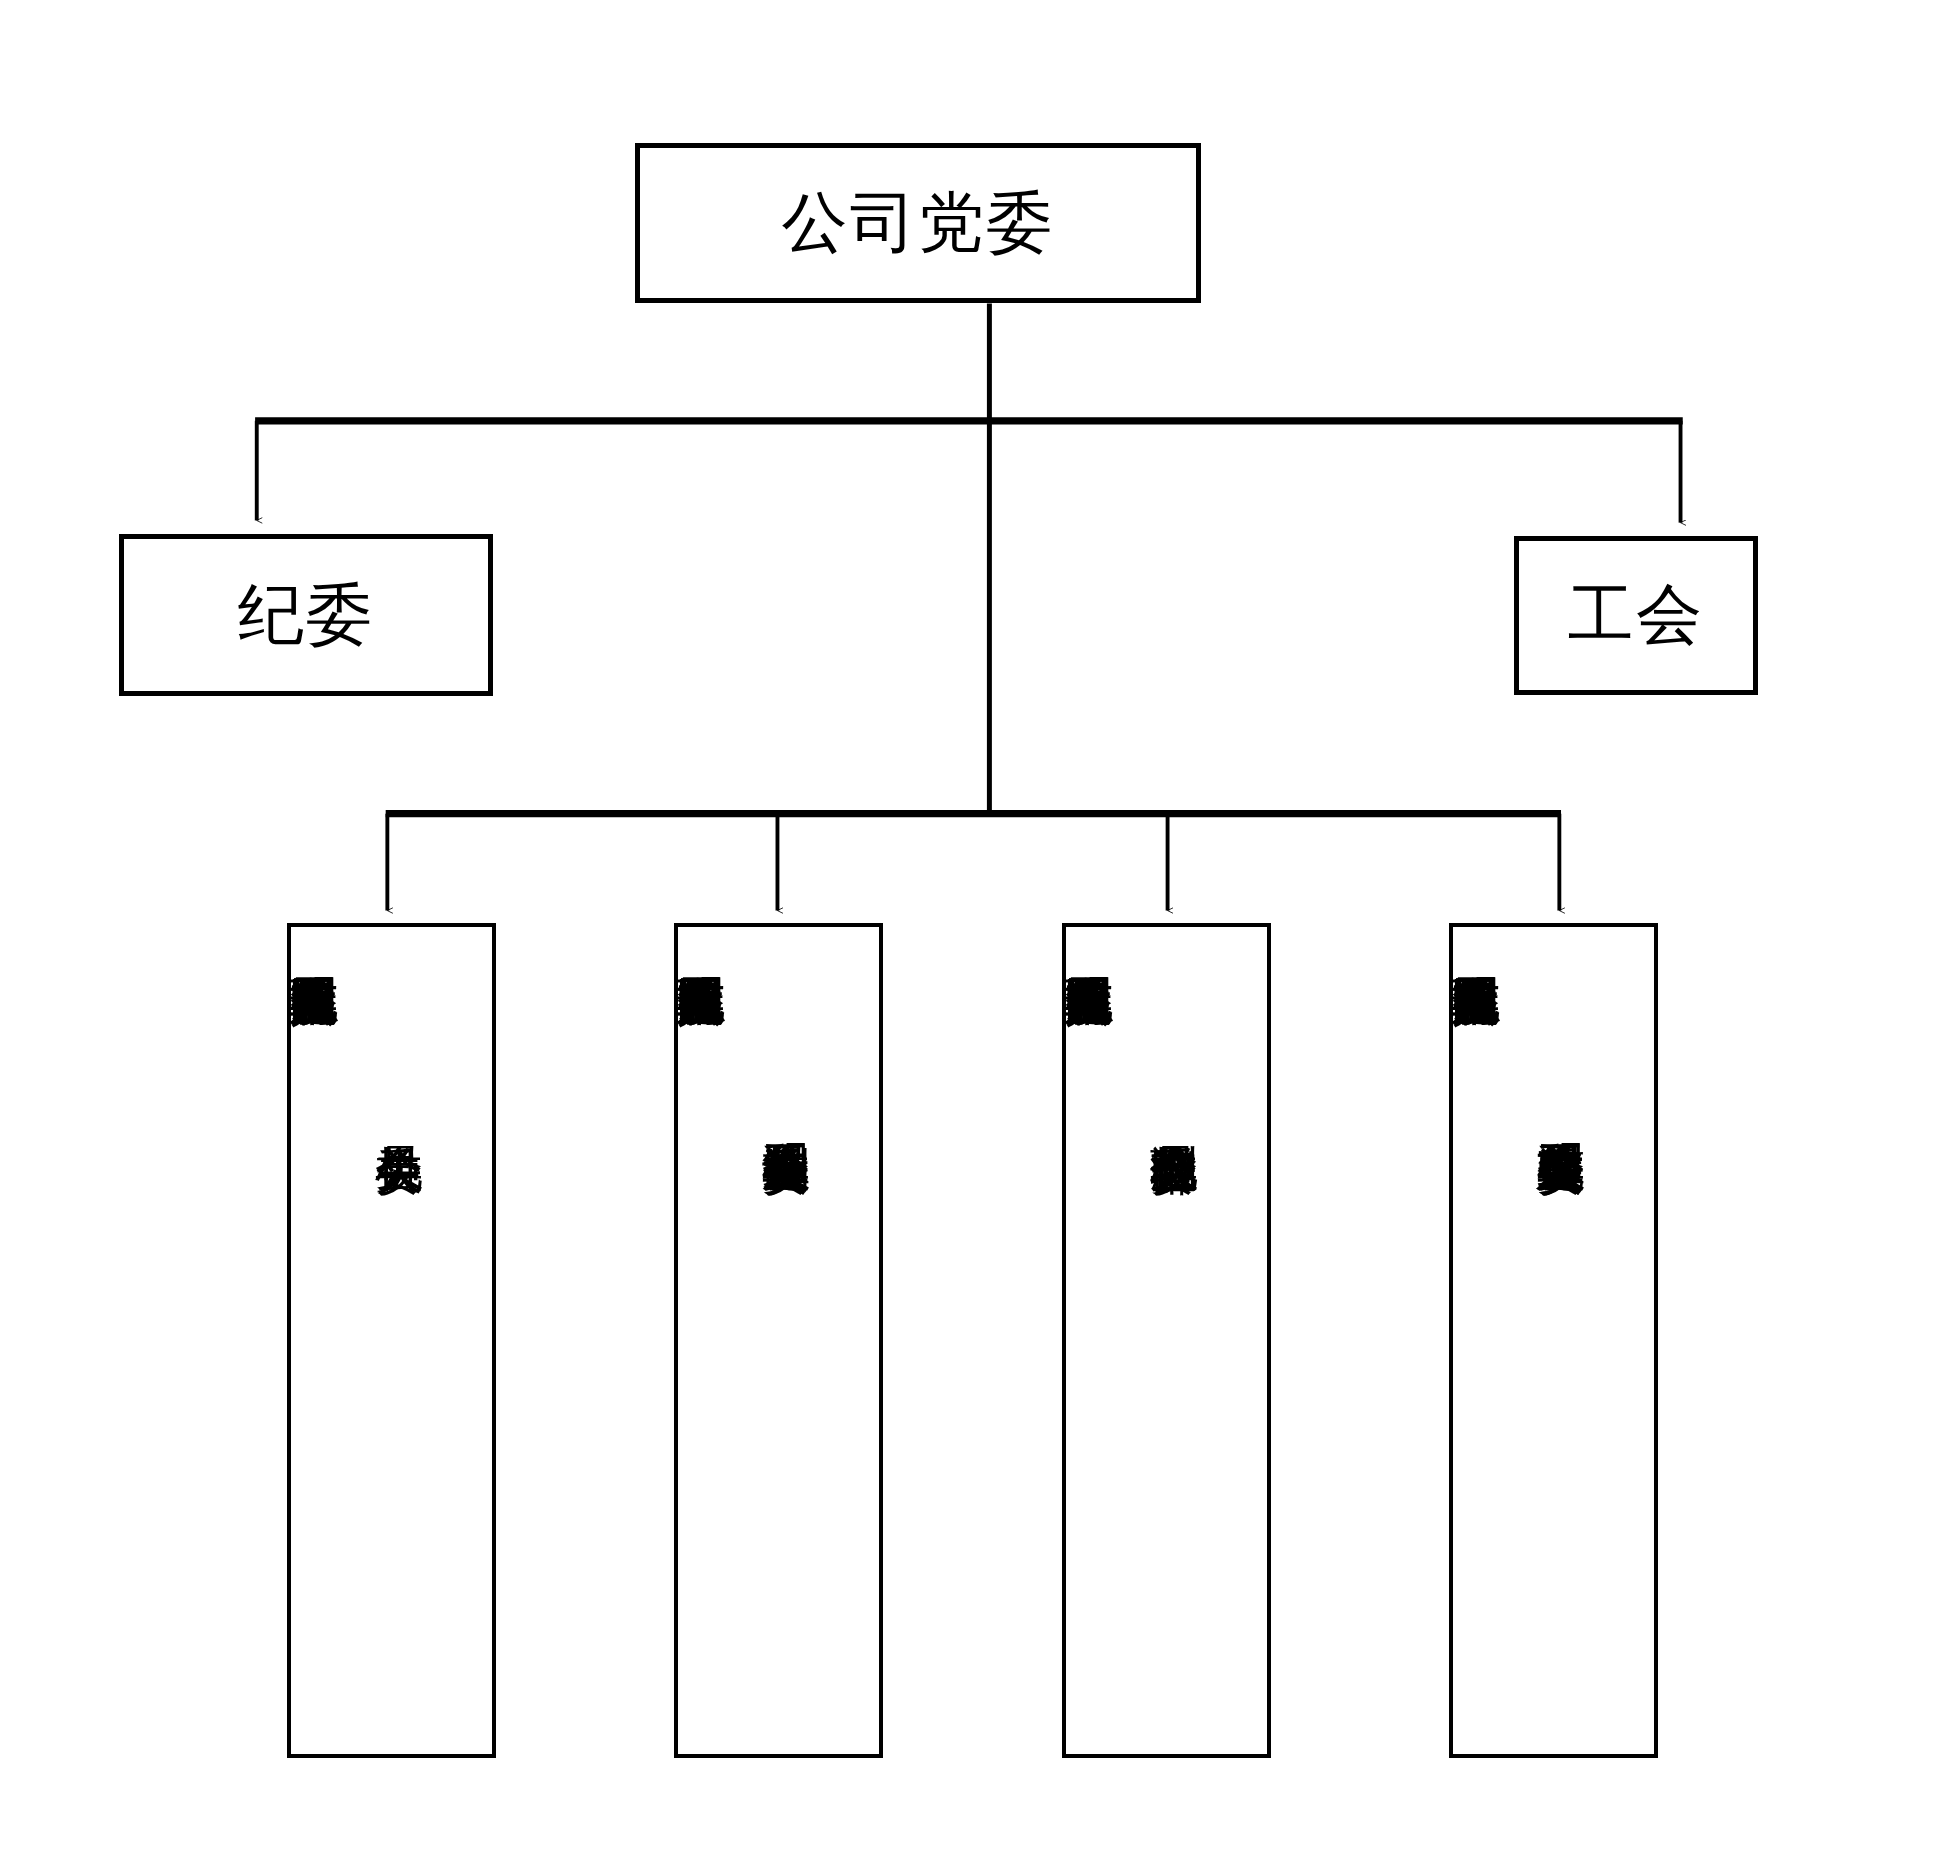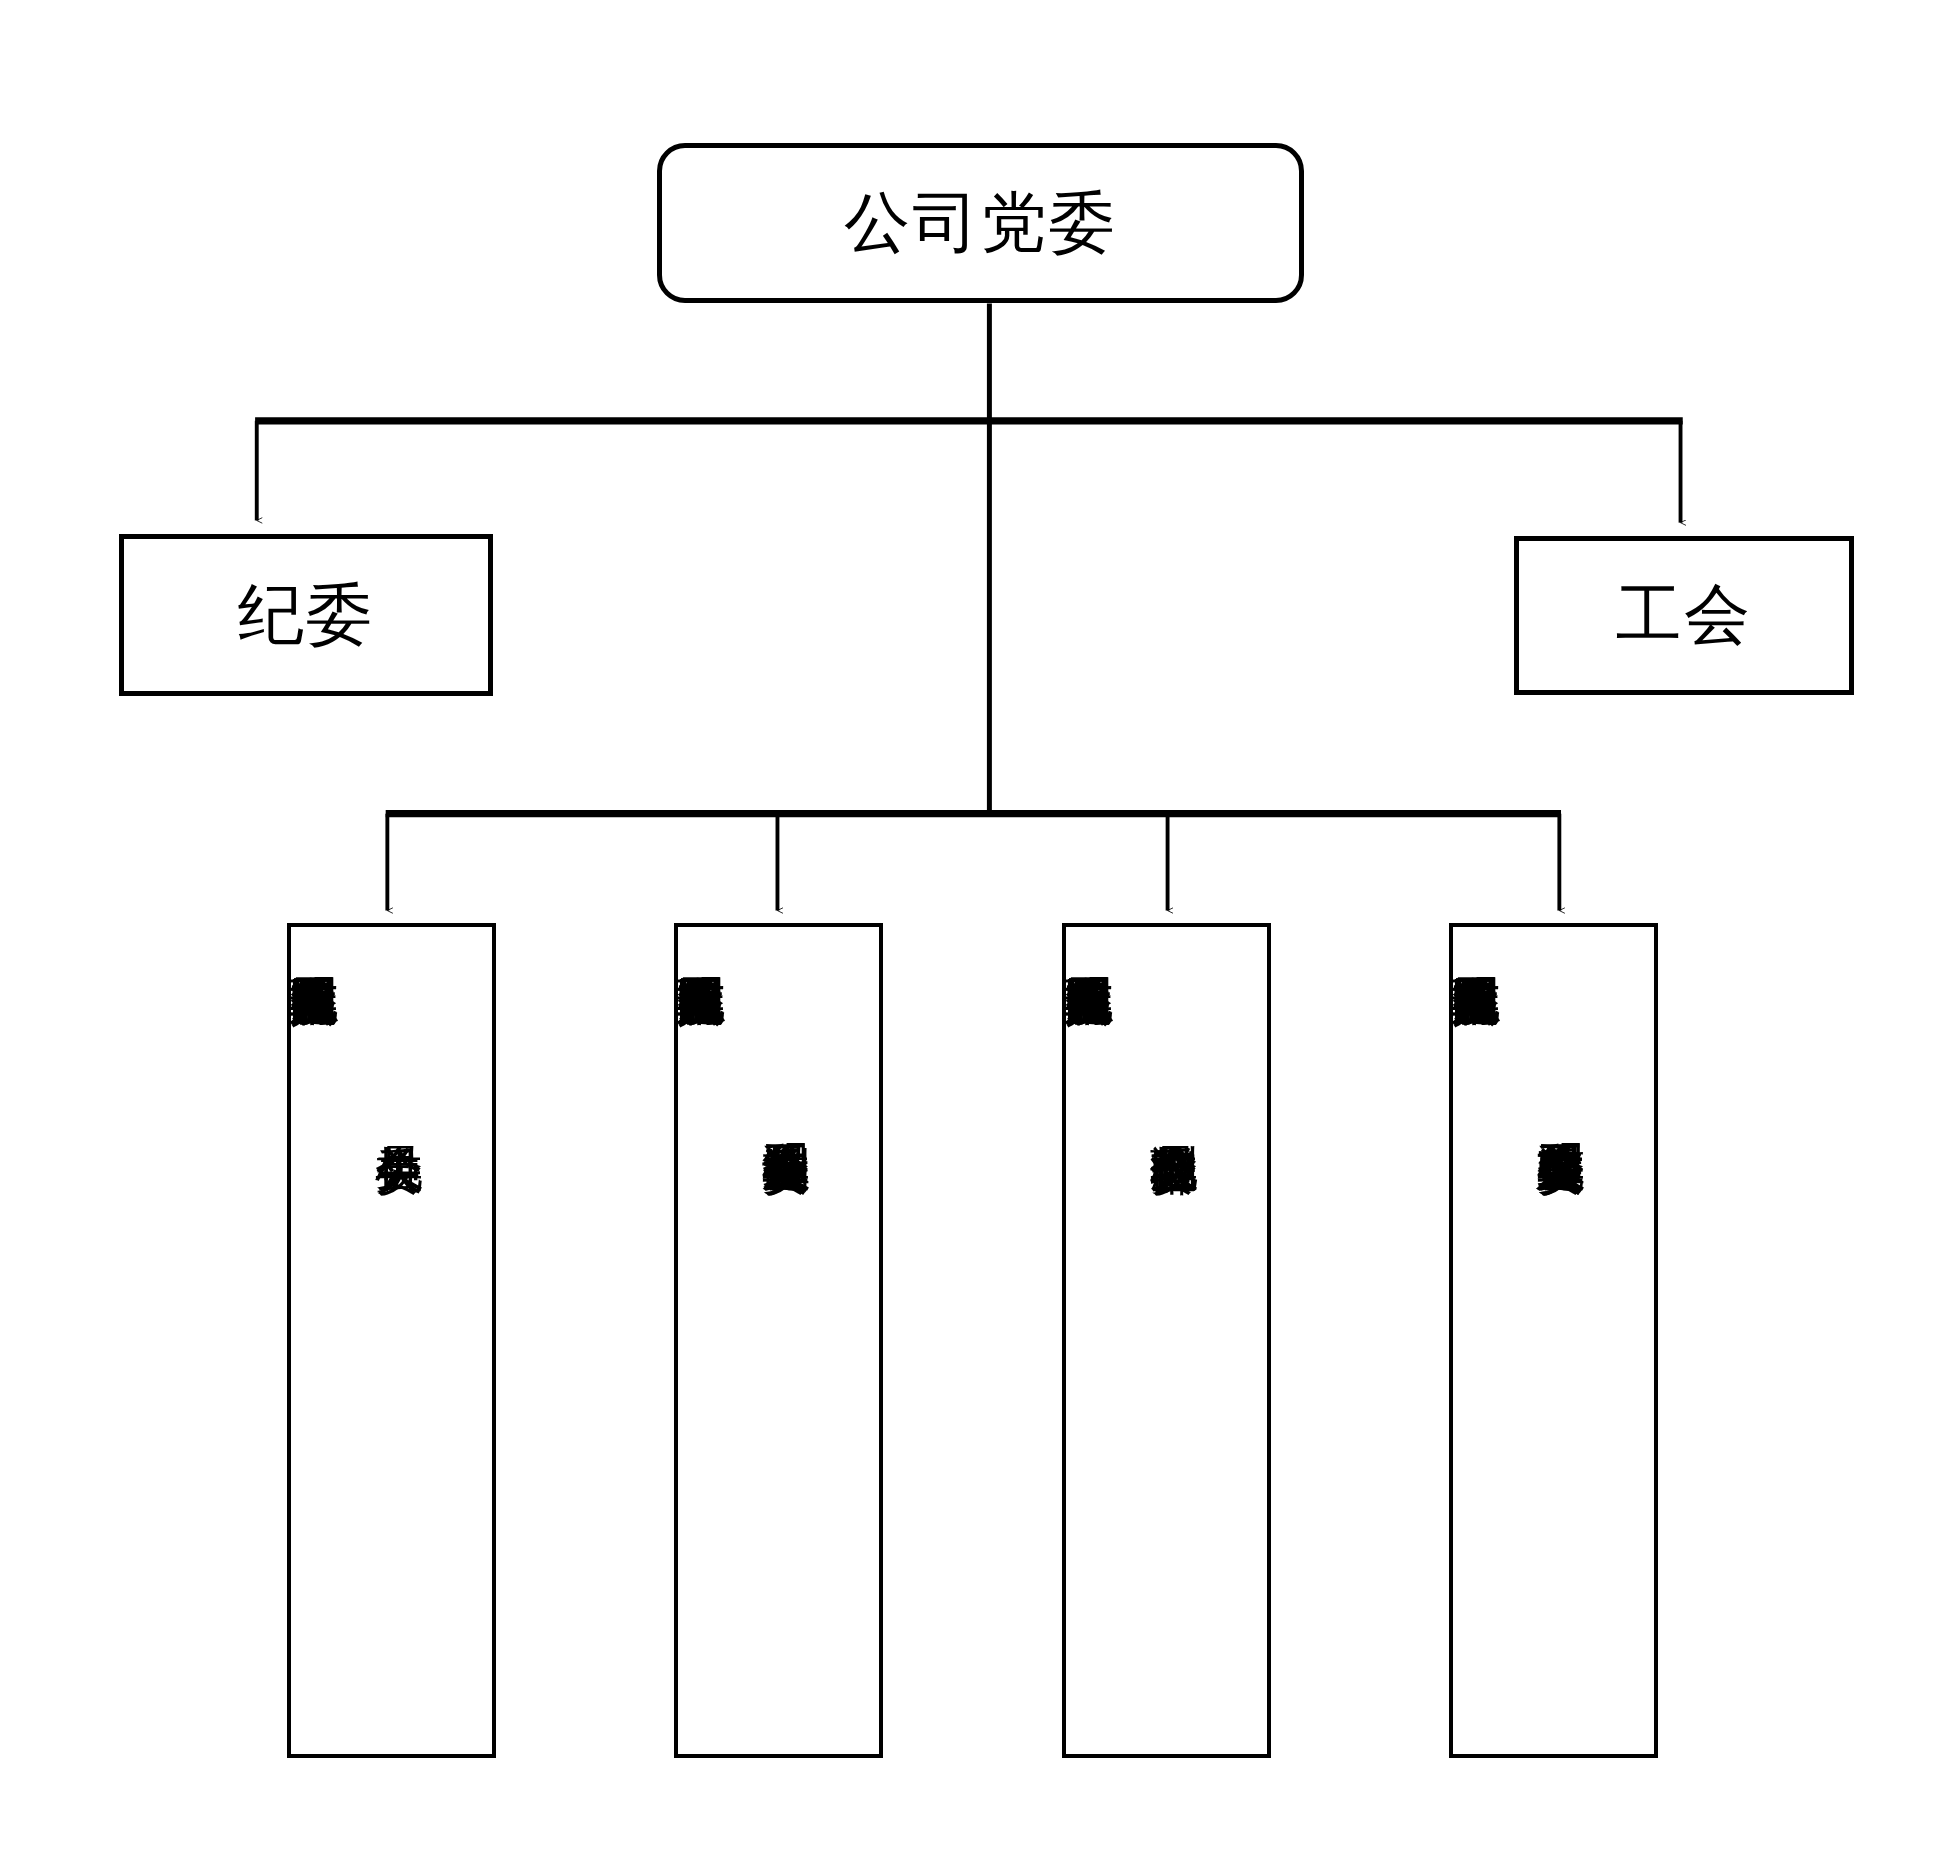--- a/index.html
+++ b/index.html
@@ -37,36 +37,35 @@
   .node-label-h {
     font-size: 66px;
     line-height: 1.1;
     color: #000000;
     letter-spacing: 2.2px;
     white-space: nowrap;
     text-align: center;
   }
 
   #node-root {
-    left: 657px;
+    left: 635px;
     top: 143px;
-    width: 647px;
+    width: 566px;
     height: 160px;
-    border-radius: 28px;
   }
   #node-discipline {
     left: 119px;
     top: 534px;
     width: 374px;
     height: 162px;
   }
   #node-union {
     left: 1514px;
     top: 536px;
-    width: 340px;
+    width: 244px;
     height: 159px;
   }
 
   
   .leaf {
     position: absolute;
     box-sizing: border-box;
     background: #ffffff;
     border: 4.4px solid #000000;
     top: 923px;

